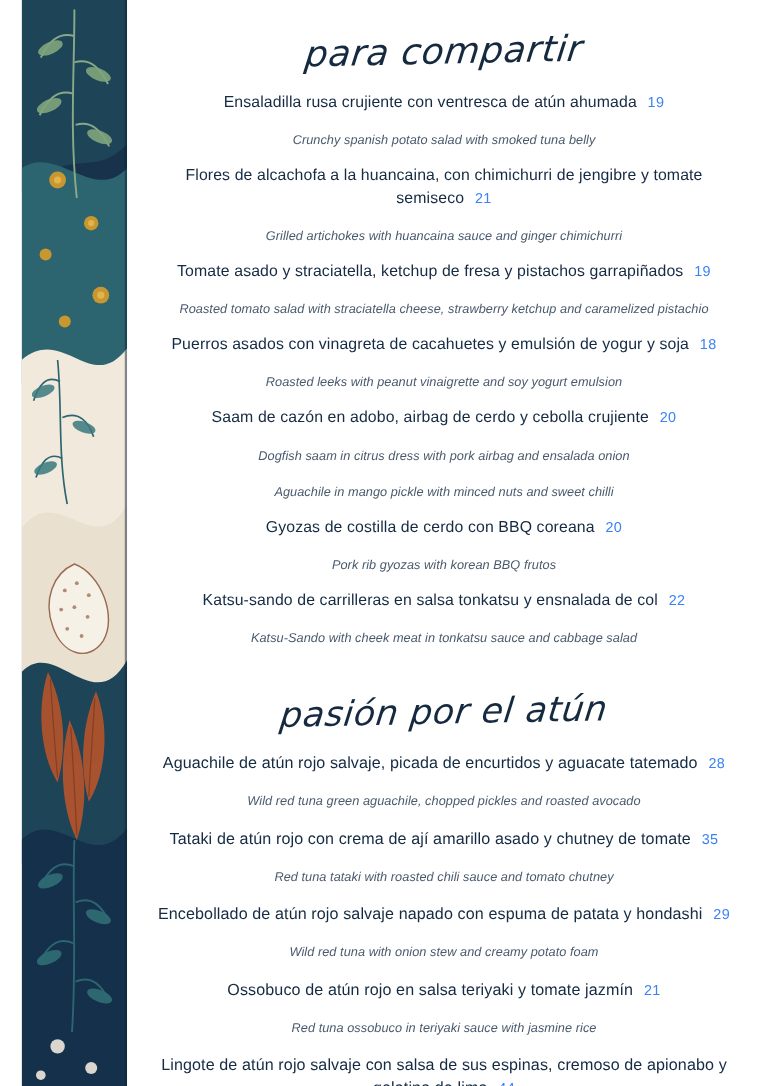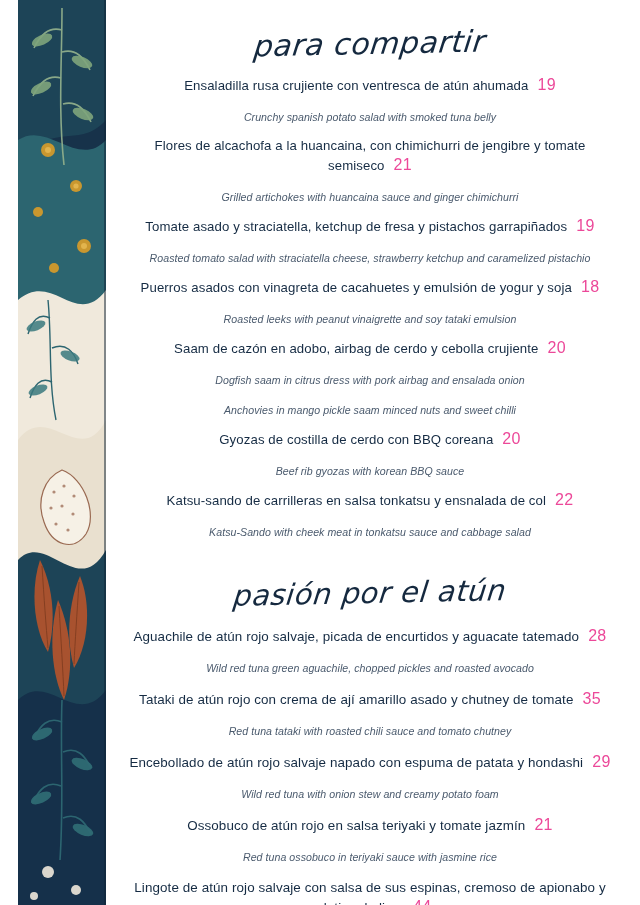--- a/index.html
+++ b/index.html
@@ -72,22 +72,22 @@
     font-family: "Liberation Sans", sans-serif;
     font-size: 13.2px;
     line-height: 19px;
     color: #152b43;
     font-weight: 400;
     letter-spacing: 0.1px;
   }
   .price {
     display: inline;
     margin-left: 9px;
-    font-size: 16px;
-    color: #ec4899;
+    font-size: 12px;
+    color: #3b82f6;
     letter-spacing: 0.3px;
   }
   .item-desc {
     display: block;
     font-family: "Liberation Sans", sans-serif;
     font-style: italic;
     font-size: 10.6px;
     line-height: 16px;
     color: #4a5a6d;
     margin-top: 14px;
@@ -222,35 +222,35 @@
         <span class="item-desc">Grilled artichokes with huancaina sauce and ginger chimichurri</span>
       </div>
 
       <div class="item">
         <span class="item-name"><span>Tomate asado y straciatella, ketchup de fresa y pistachos garrapiñados</span><span class="price">19</span></span>
         <span class="item-desc">Roasted tomato salad with straciatella cheese, strawberry ketchup and caramelized pistachio</span>
       </div>
 
       <div class="item">
         <span class="item-name"><span>Puerros asados con vinagreta de cacahuetes y emulsión de yogur y soja</span><span class="price">18</span></span>
-        <span class="item-desc">Roasted leeks with peanut vinaigrette and soy tataki emulsion</span>
+        <span class="item-desc">Roasted leeks with peanut vinaigrette and soy yogurt emulsion</span>
       </div>
 
       <div class="item">
         <span class="item-name"><span>Saam de cazón en adobo, airbag de cerdo y cebolla crujiente</span><span class="price">20</span></span>
         <span class="item-desc">Dogfish saam in citrus dress with pork airbag and ensalada onion</span>
       </div>
 
       <div class="item">
-        <span class="item-desc">Anchovies in mango pickle saam minced nuts and sweet chilli</span>
+        <span class="item-desc">Aguachile in mango pickle with minced nuts and sweet chilli</span>
       </div>
 
       <div class="item">
         <span class="item-name"><span>Gyozas de costilla de cerdo con BBQ coreana</span><span class="price">20</span></span>
-        <span class="item-desc">Beef rib gyozas with korean BBQ sauce</span>
+        <span class="item-desc">Pork rib gyozas with korean BBQ frutos</span>
       </div>
 
 
       <div class="item">
         <span class="item-name"><span>Katsu-sando de carrilleras en salsa tonkatsu y ensnalada de col</span><span class="price">22</span></span>
         <span class="item-desc">Katsu-Sando with cheek meat in tonkatsu sauce and cabbage salad</span>
       </div>
     </div>
 
     <div class="section section-2">

